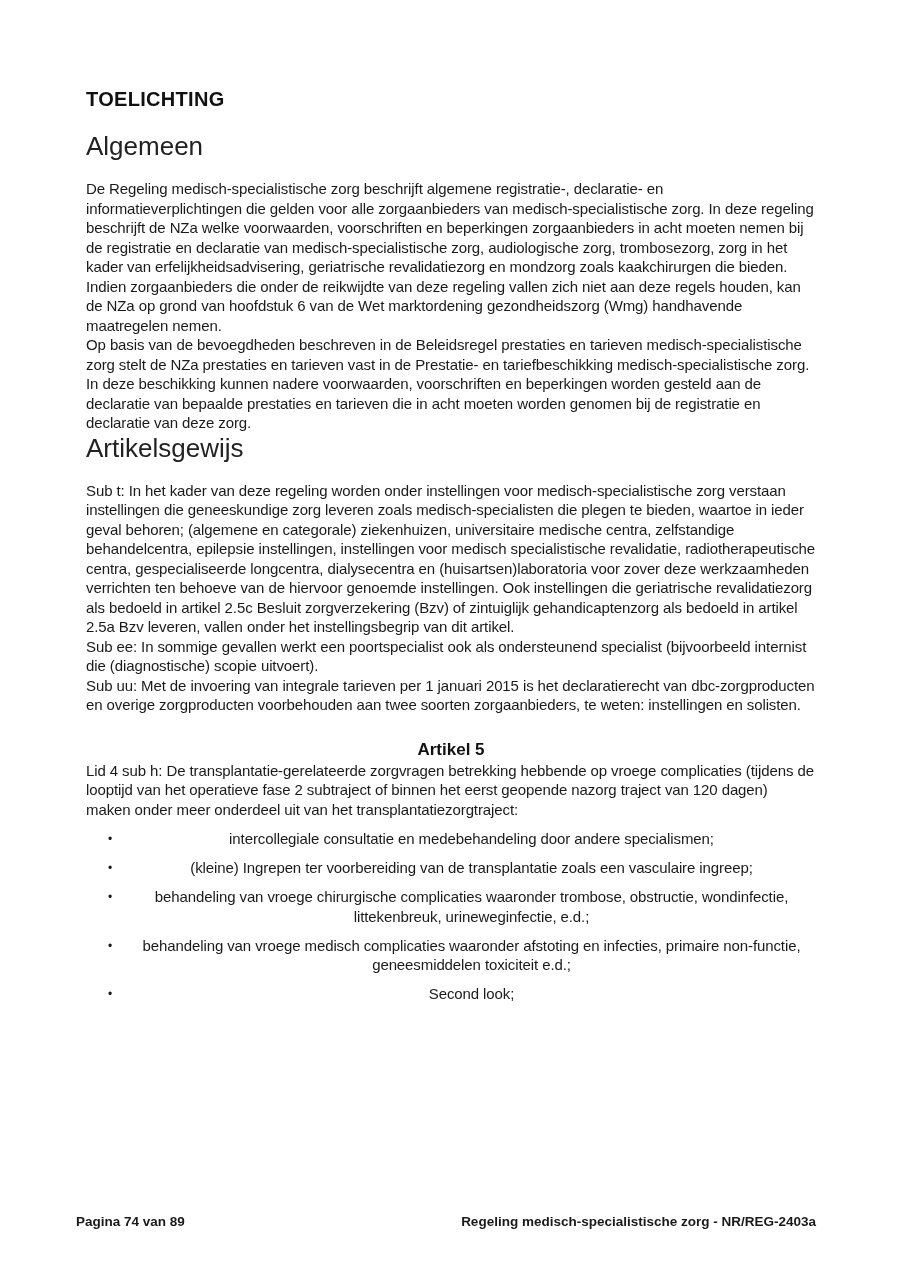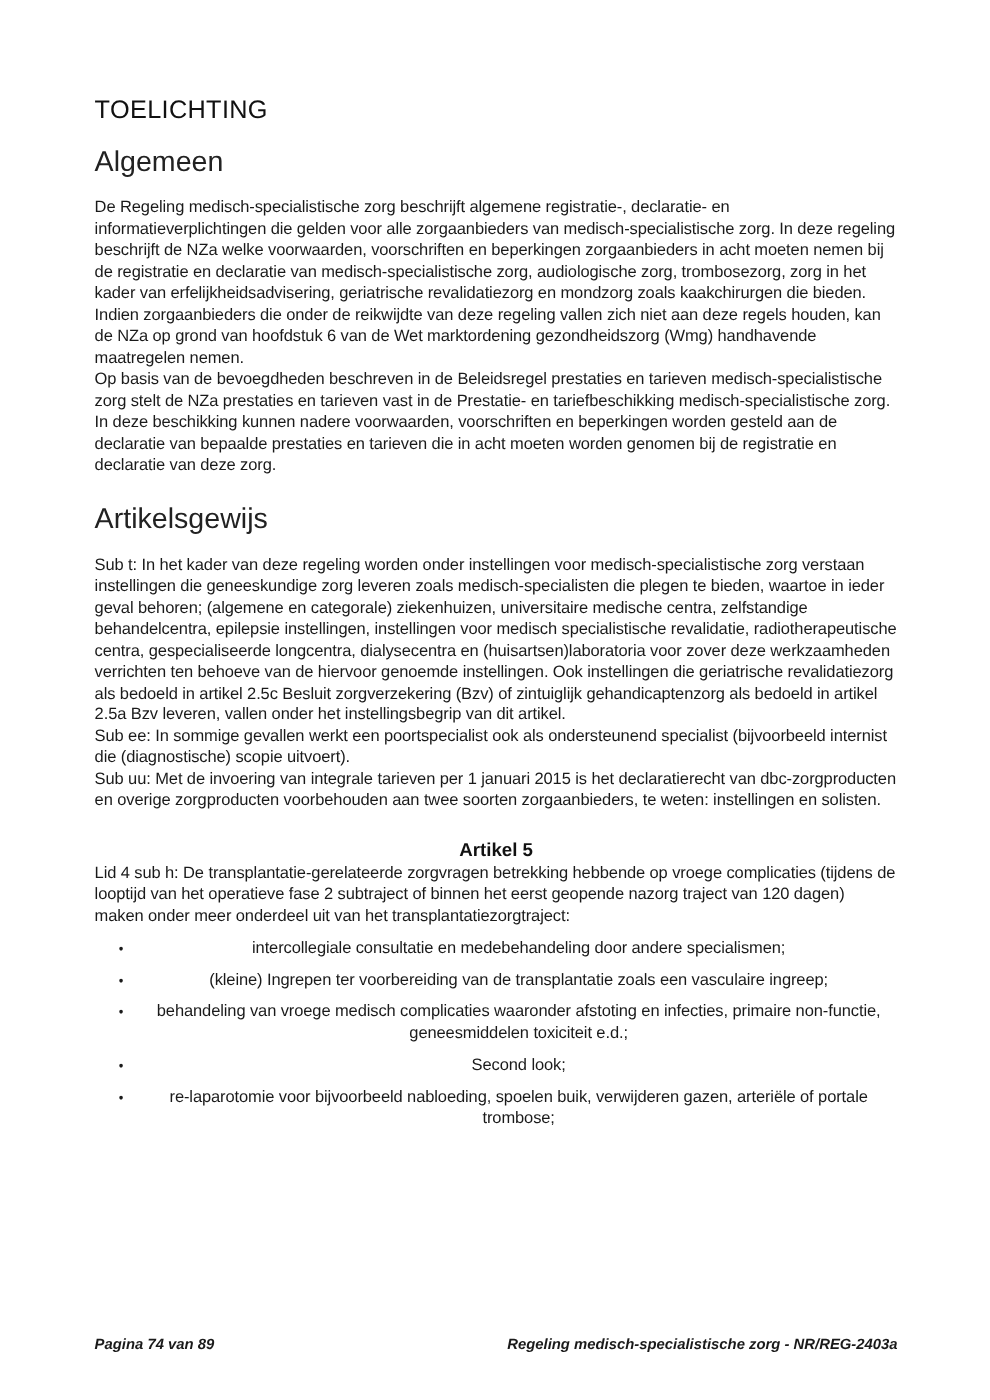--- a/index.html
+++ b/index.html
@@ -17,36 +17,35 @@
     -webkit-font-smoothing: antialiased;
   }
   .page {
     position: absolute;
     inset: 0;
     padding: 86px 84px 0 86px;
     box-sizing: border-box;
     overflow: hidden;
   }
   .h1 {
-    font-size: 23px;
+    font-size: 20px;
     line-height: 26px;
-    font-weight: 400;
+    font-weight: 700;
     letter-spacing: 0.3px;
     color: #111111;
     margin: 0 0 19px 0;
   }
   .h2 {
     font-size: 26px;
     line-height: 30px;
     font-weight: 400;
     color: #222222;
     margin: 0 0 18px 0;
   }
   .h2.spaced {
-    margin-top: 23px;
   }
   .h3 {
     font-size: 17px;
     line-height: 22px;
     font-weight: 700;
     color: #111111;
     margin: 0;
   }
   .h3.art1 { margin-top: 20px; }
   .h3.art5 { margin-top: 24px; text-align: center; }
@@ -76,31 +75,30 @@
     content: "\2022";
     position: absolute;
     left: 22px;
     top: 1px;
     font-size: 12px;
     line-height: 19.5px;
     color: #1a1a1a;
   }
   .footer {
     position: absolute;
-    left: 86px;
+    left: 76px;
     right: 84px;
     top: 1213px;
     display: flex;
     justify-content: space-between;
     align-items: baseline;
     font-size: 13.5px;
     line-height: 17px;
     font-weight: 600;
     color: #1a1a1a;
-    font-style: italic;
   }
 </style>
 </head>
 <body>
 
 <div class="page">
 
   <div class="h1">TOELICHTING</div>
 
   <section>
@@ -118,23 +116,23 @@
       <p class="body-text">Sub ee: In sommige gevallen werkt een poortspecialist ook als ondersteunend specialist (bijvoorbeeld internist die (diagnostische) scopie uitvoert).</p>
       <p class="body-text">Sub uu: Met de invoering van integrale tarieven per 1 januari 2015 is het declaratierecht van dbc-zorgproducten en overige zorgproducten voorbehouden aan twee soorten zorgaanbieders, te weten: instellingen en solisten.</p>
     </div>
 
     <div>
       <div class="h3 art5">Artikel 5</div>
       <p class="body-text">Lid 4 sub h: De transplantatie-gerelateerde zorgvragen betrekking hebbende op vroege complicaties (tijdens de looptijd van het operatieve fase 2 subtraject of binnen het eerst geopende nazorg traject van 120 dagen) maken onder meer onderdeel uit van het transplantatiezorgtraject:</p>
       <ul class="bullet-list">
         <li>intercollegiale consultatie en medebehandeling door andere specialismen;</li>
         <li>(kleine) Ingrepen ter voorbereiding van de transplantatie zoals een vasculaire ingreep;</li>
+        <li>behandeling van vroege chirurgische complicaties waaronder trombose, obstructie, wondinfectie, littekenbreuk, urineweginfectie, e.d.;</li>
         <li>behandeling van vroege medisch complicaties waaronder afstoting en infecties, primaire non-functie, geneesmiddelen toxiciteit e.d.;</li>
         <li>Second look;</li>
-        <li>re-laparotomie voor bijvoorbeeld nabloeding, spoelen buik, verwijderen gazen, arteriële of portale trombose;</li>
       </ul>
     </div>
   </section>
 
 </div>
 
 <div class="footer">
   <span>Pagina 74 van 89</span>
   <span>Regeling medisch-specialistische zorg - NR/REG-2403a</span>
 </div>

